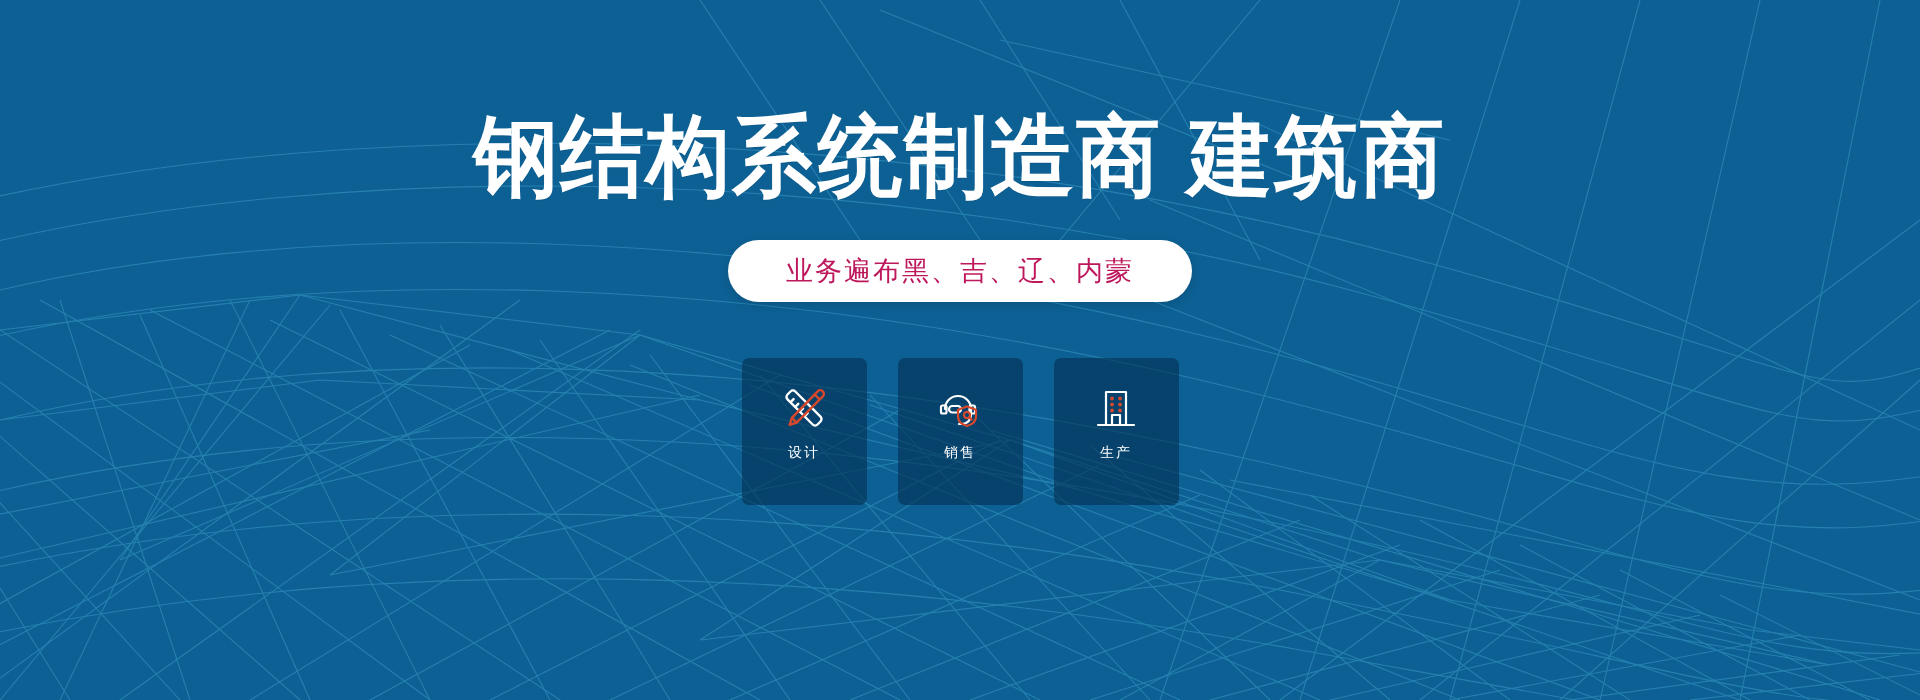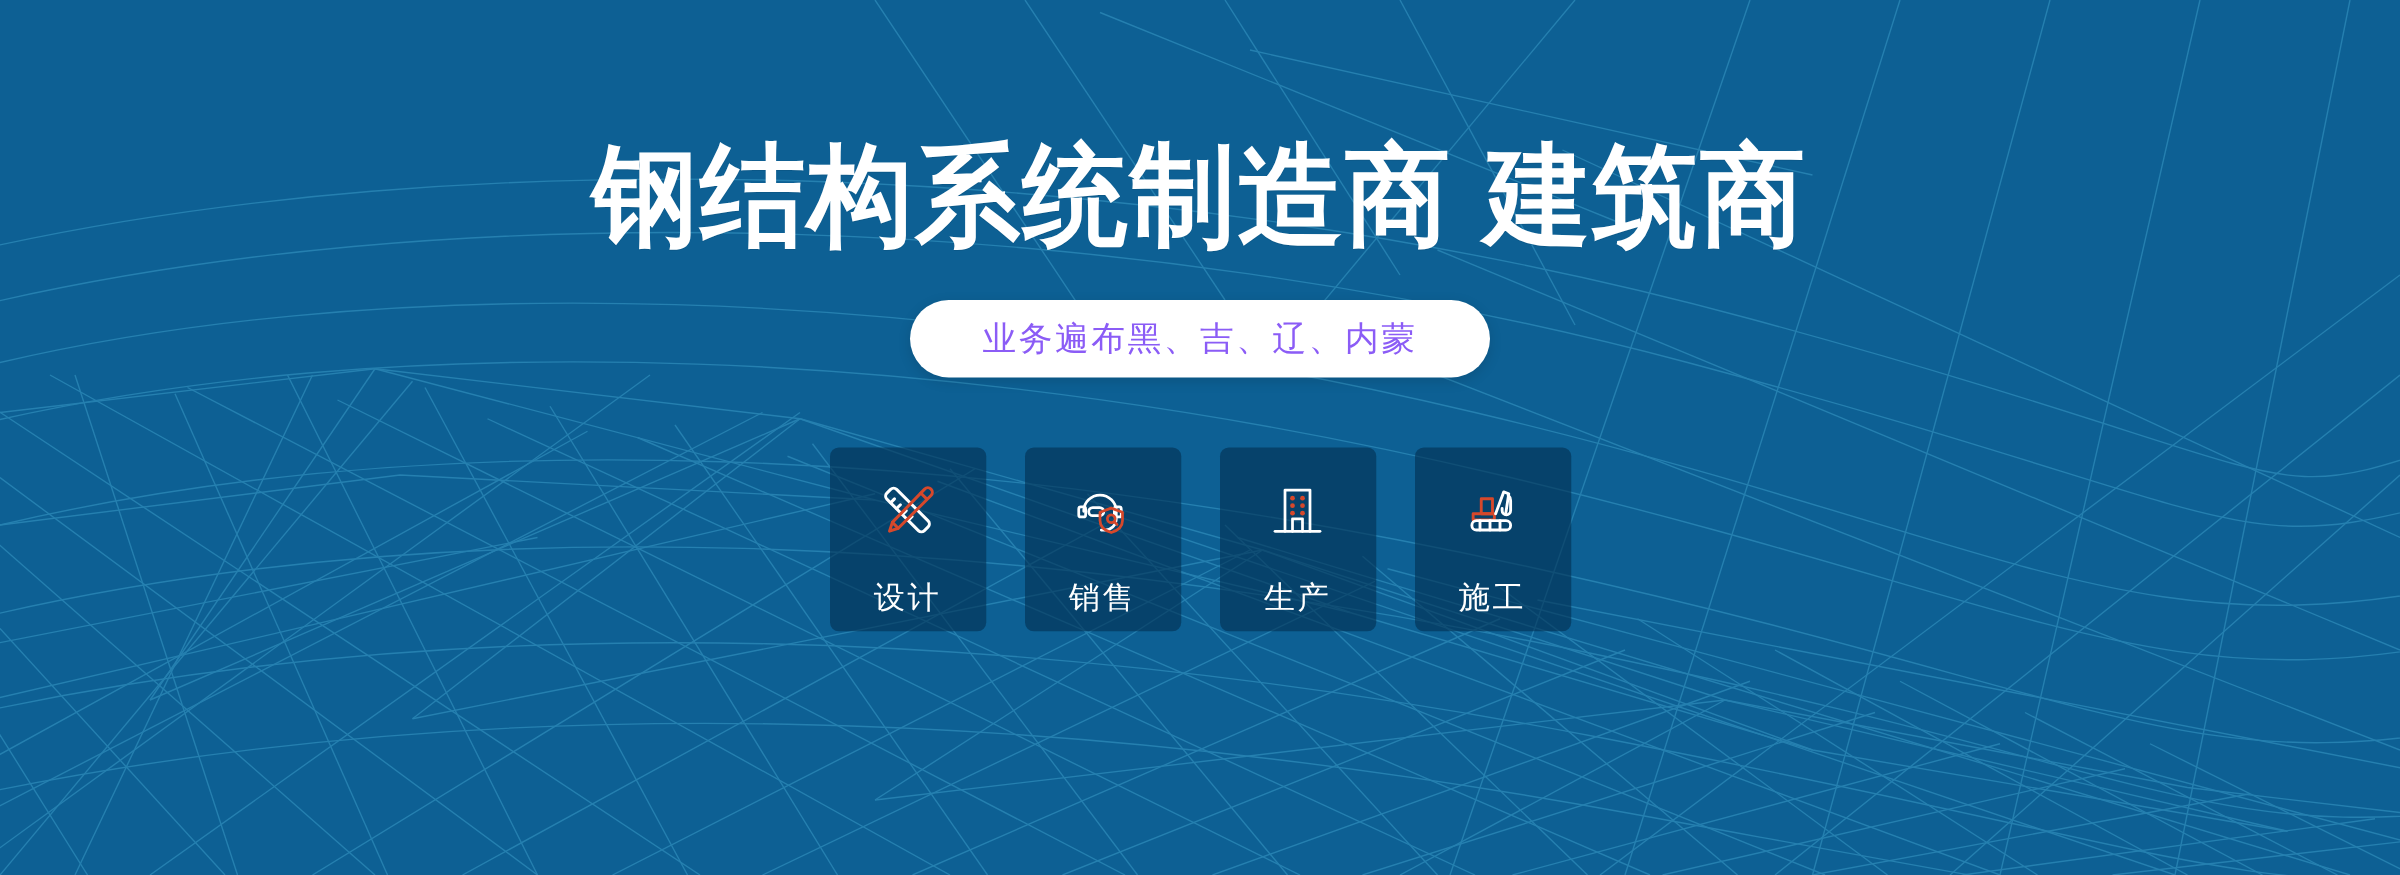--- a/index.html
+++ b/index.html
@@ -34,38 +34,38 @@
   #pill{
     margin-top:44px;
     background:#ffffff;
     border-radius:40px;
     height:62px;
     display:flex;align-items:center;justify-content:center;
     padding:0 58px;
     box-shadow:0 3px 10px rgba(0,0,0,.13);
   }
   #pill-text{
-    color:#8b5cf6;font-size:27px;letter-spacing:2px;white-space:nowrap;
+    color:#be185d;font-size:27px;letter-spacing:2px;white-space:nowrap;
   }
   #cards{
     margin-top:56px;
     display:flex;flex-direction:row;align-items:flex-start;
     gap:31px;
   }
   .card{
     width:125px;height:147px;
     background:rgba(4,48,82,.62);
     border-radius:7px;
     display:flex;flex-direction:column;align-items:center;
     box-sizing:border-box;
     padding-top:24px;
   }
   .card-icon{width:52px;height:52px;display:block;}
   .card-label{
-    margin-top:27px;color:#ffffff;font-size:25px;letter-spacing:2px;
+    margin-top:10px;color:#ffffff;font-size:14px;letter-spacing:2px;
   }
 </style>
 </head>
 <body>
 
 <div id="banner">
 
   <svg id="mesh" viewBox="0 0 1920 700" preserveAspectRatio="none" aria-hidden="true">
     <defs>
       <clipPath id="cp">
@@ -234,34 +234,17 @@
               <circle cx="30" cy="16.5" r="1.9"></circle>
             <circle cx="22" cy="22.5" r="1.9"></circle>
               <circle cx="30" cy="22.5" r="1.9"></circle>
             <circle cx="22" cy="28.5" r="1.9"></circle>
               <circle cx="30" cy="28.5" r="1.9"></circle>
           </g>
         </svg>
         <div class="card-label">生产</div>
       </div>
 
-      <div class="card">
-        <svg class="card-icon" viewBox="0 0 52 52" fill="none">
-          <g stroke="#d6482b" stroke-width="2.3" stroke-linecap="round" stroke-linejoin="round">
-            <path d="M17 17 h9 v12 h-9 z"></path>
-            <path d="M10.5 29 h17 v5 h-17 z"></path>
-          </g>
-          <g stroke="#ffffff" stroke-width="2.3" stroke-linecap="round" stroke-linejoin="round">
-            <path d="M28.5 29 L35 11.5 l4 1.5 -2.5 16.5"></path>
-            <path d="M38.5 14 a6 6 0 0 1 2 4.6 v7.8 a3.4 3.4 0 0 1-6.8 0 v-1.6"></path>
-            <rect x="9.5" y="34.5" width="31" height="7.5" rx="3.7"></rect>
-            <path d="M16 34.5 v7.5"></path>
-            <path d="M24 34.5 v7.5"></path>
-            <path d="M32 34.5 v7.5"></path>
-          </g>
-        </svg>
-        <div class="card-label">施工</div>
-      </div>
 
 
     </div>
   </div>
 </div>
 
 </body></html>

